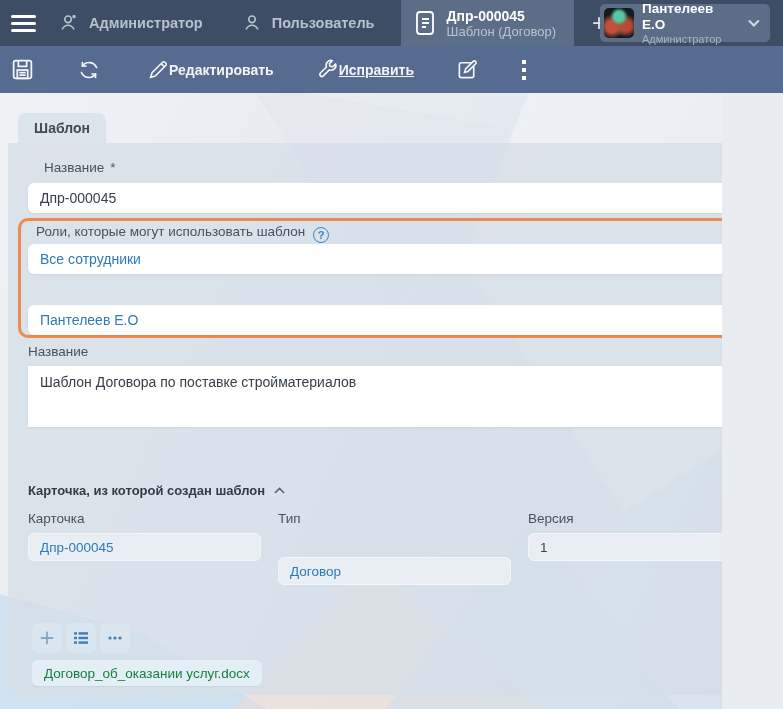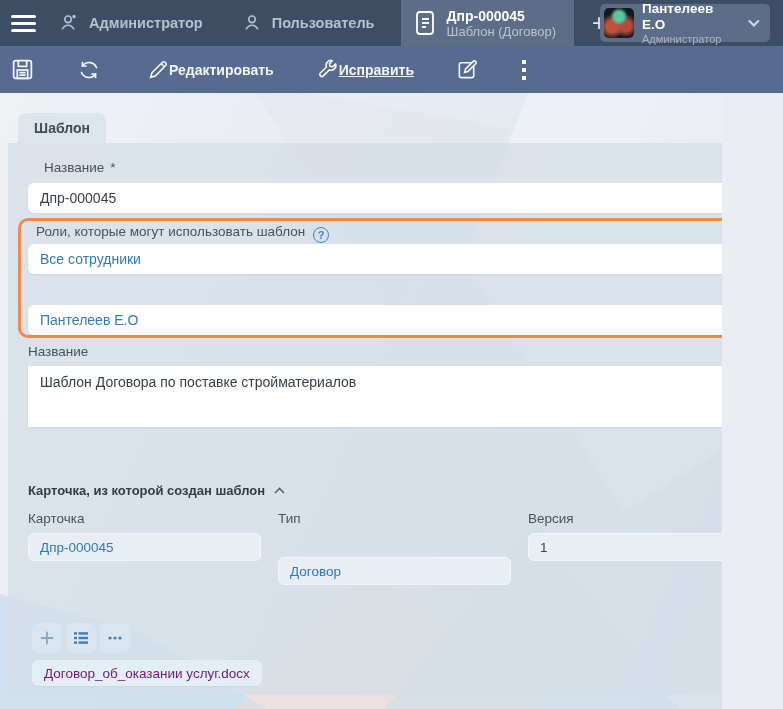--- a/index.html
+++ b/index.html
@@ -102,21 +102,21 @@
     border:1px solid #f2f6f9; border-radius:6px; display:flex; align-items:center;
     padding:0 11px; font-size:13.5px; }
   .ro-blue { color:#2f7ab8; }
   .ro-dark { color:#3b444d; }
 
   .mini-btn { position:absolute; top:480px; width:30px; height:30px; border-radius:6px;
     background:#d9e5ef; display:flex; align-items:center; justify-content:center;
     cursor:pointer; }
   .chip { position:absolute; left:24px; top:517px; height:26px; background:#e4eef6;
     border-radius:6px; display:flex; align-items:center; padding:0 12px;
-    font-size:13.5px; color:#701a75; cursor:pointer; box-shadow:0 1px 1px rgba(60,80,110,.06); }
+    font-size:13.5px; color:#15803d; cursor:pointer; box-shadow:0 1px 1px rgba(60,80,110,.06); }
 </style>
 </head>
 <body>
 
 <div class="stage">
 
   <div class="topbar">
     <div class="burger">
       <span class="bars">
           <i></i>

